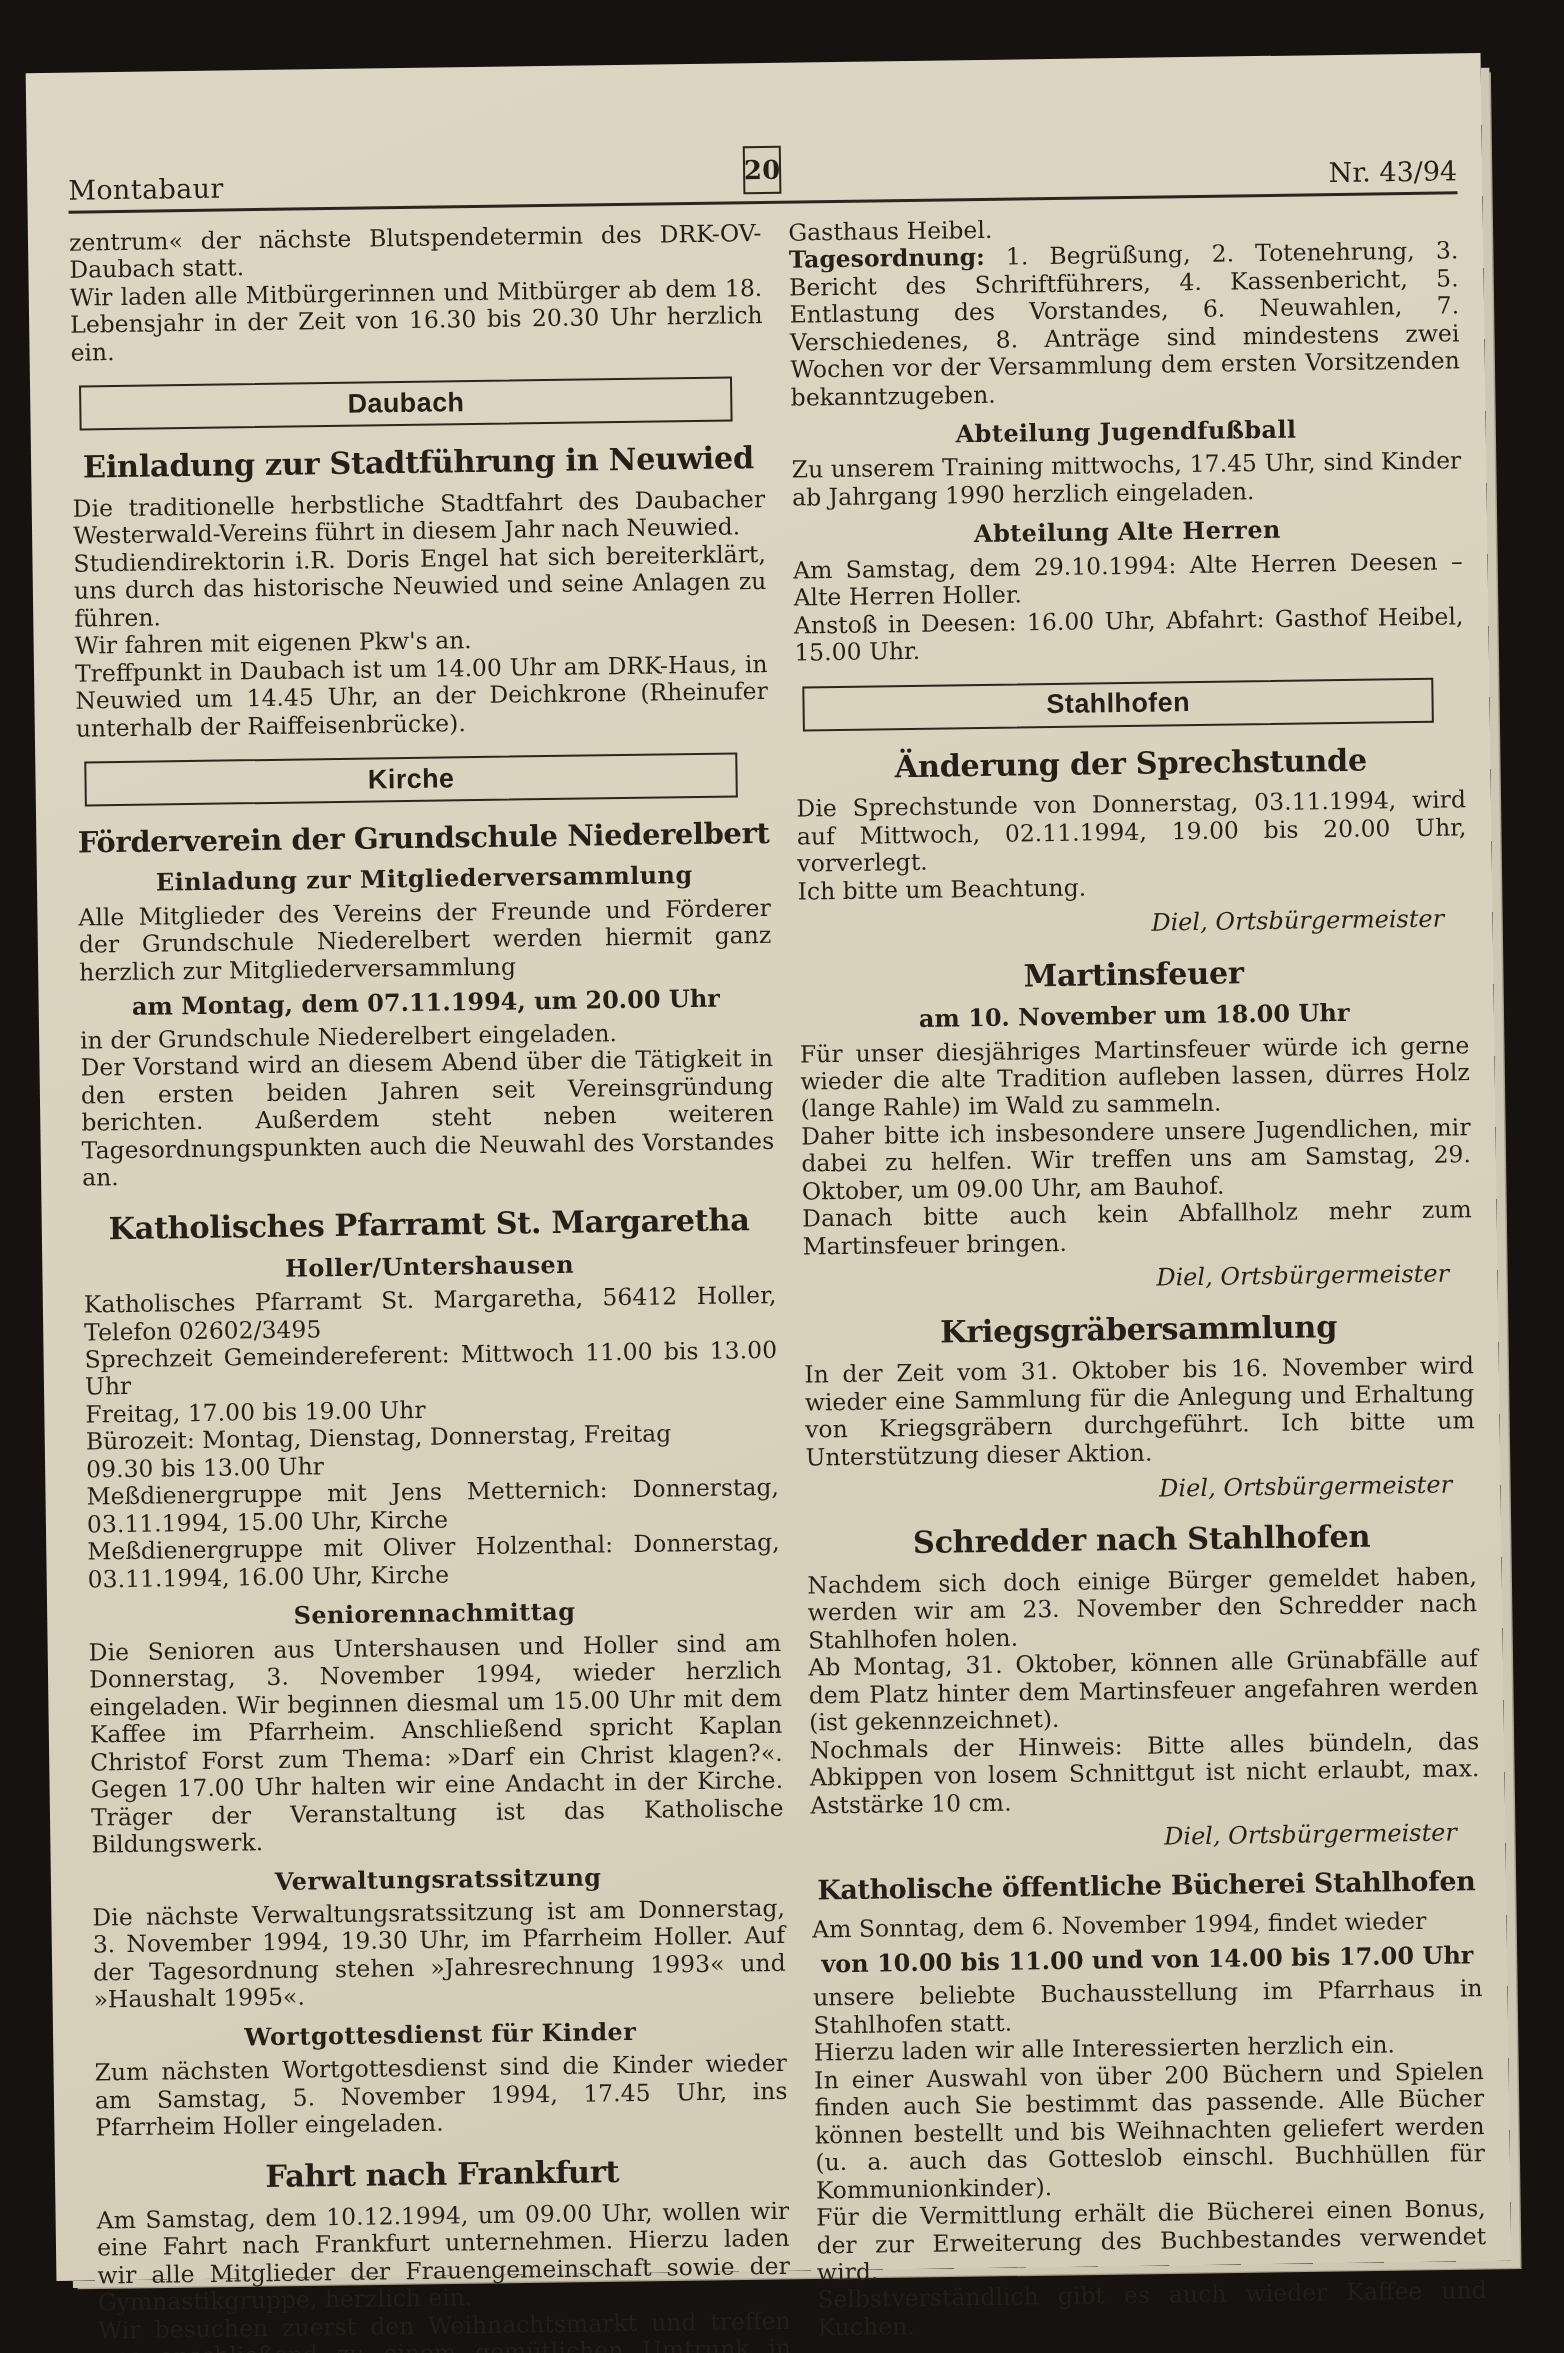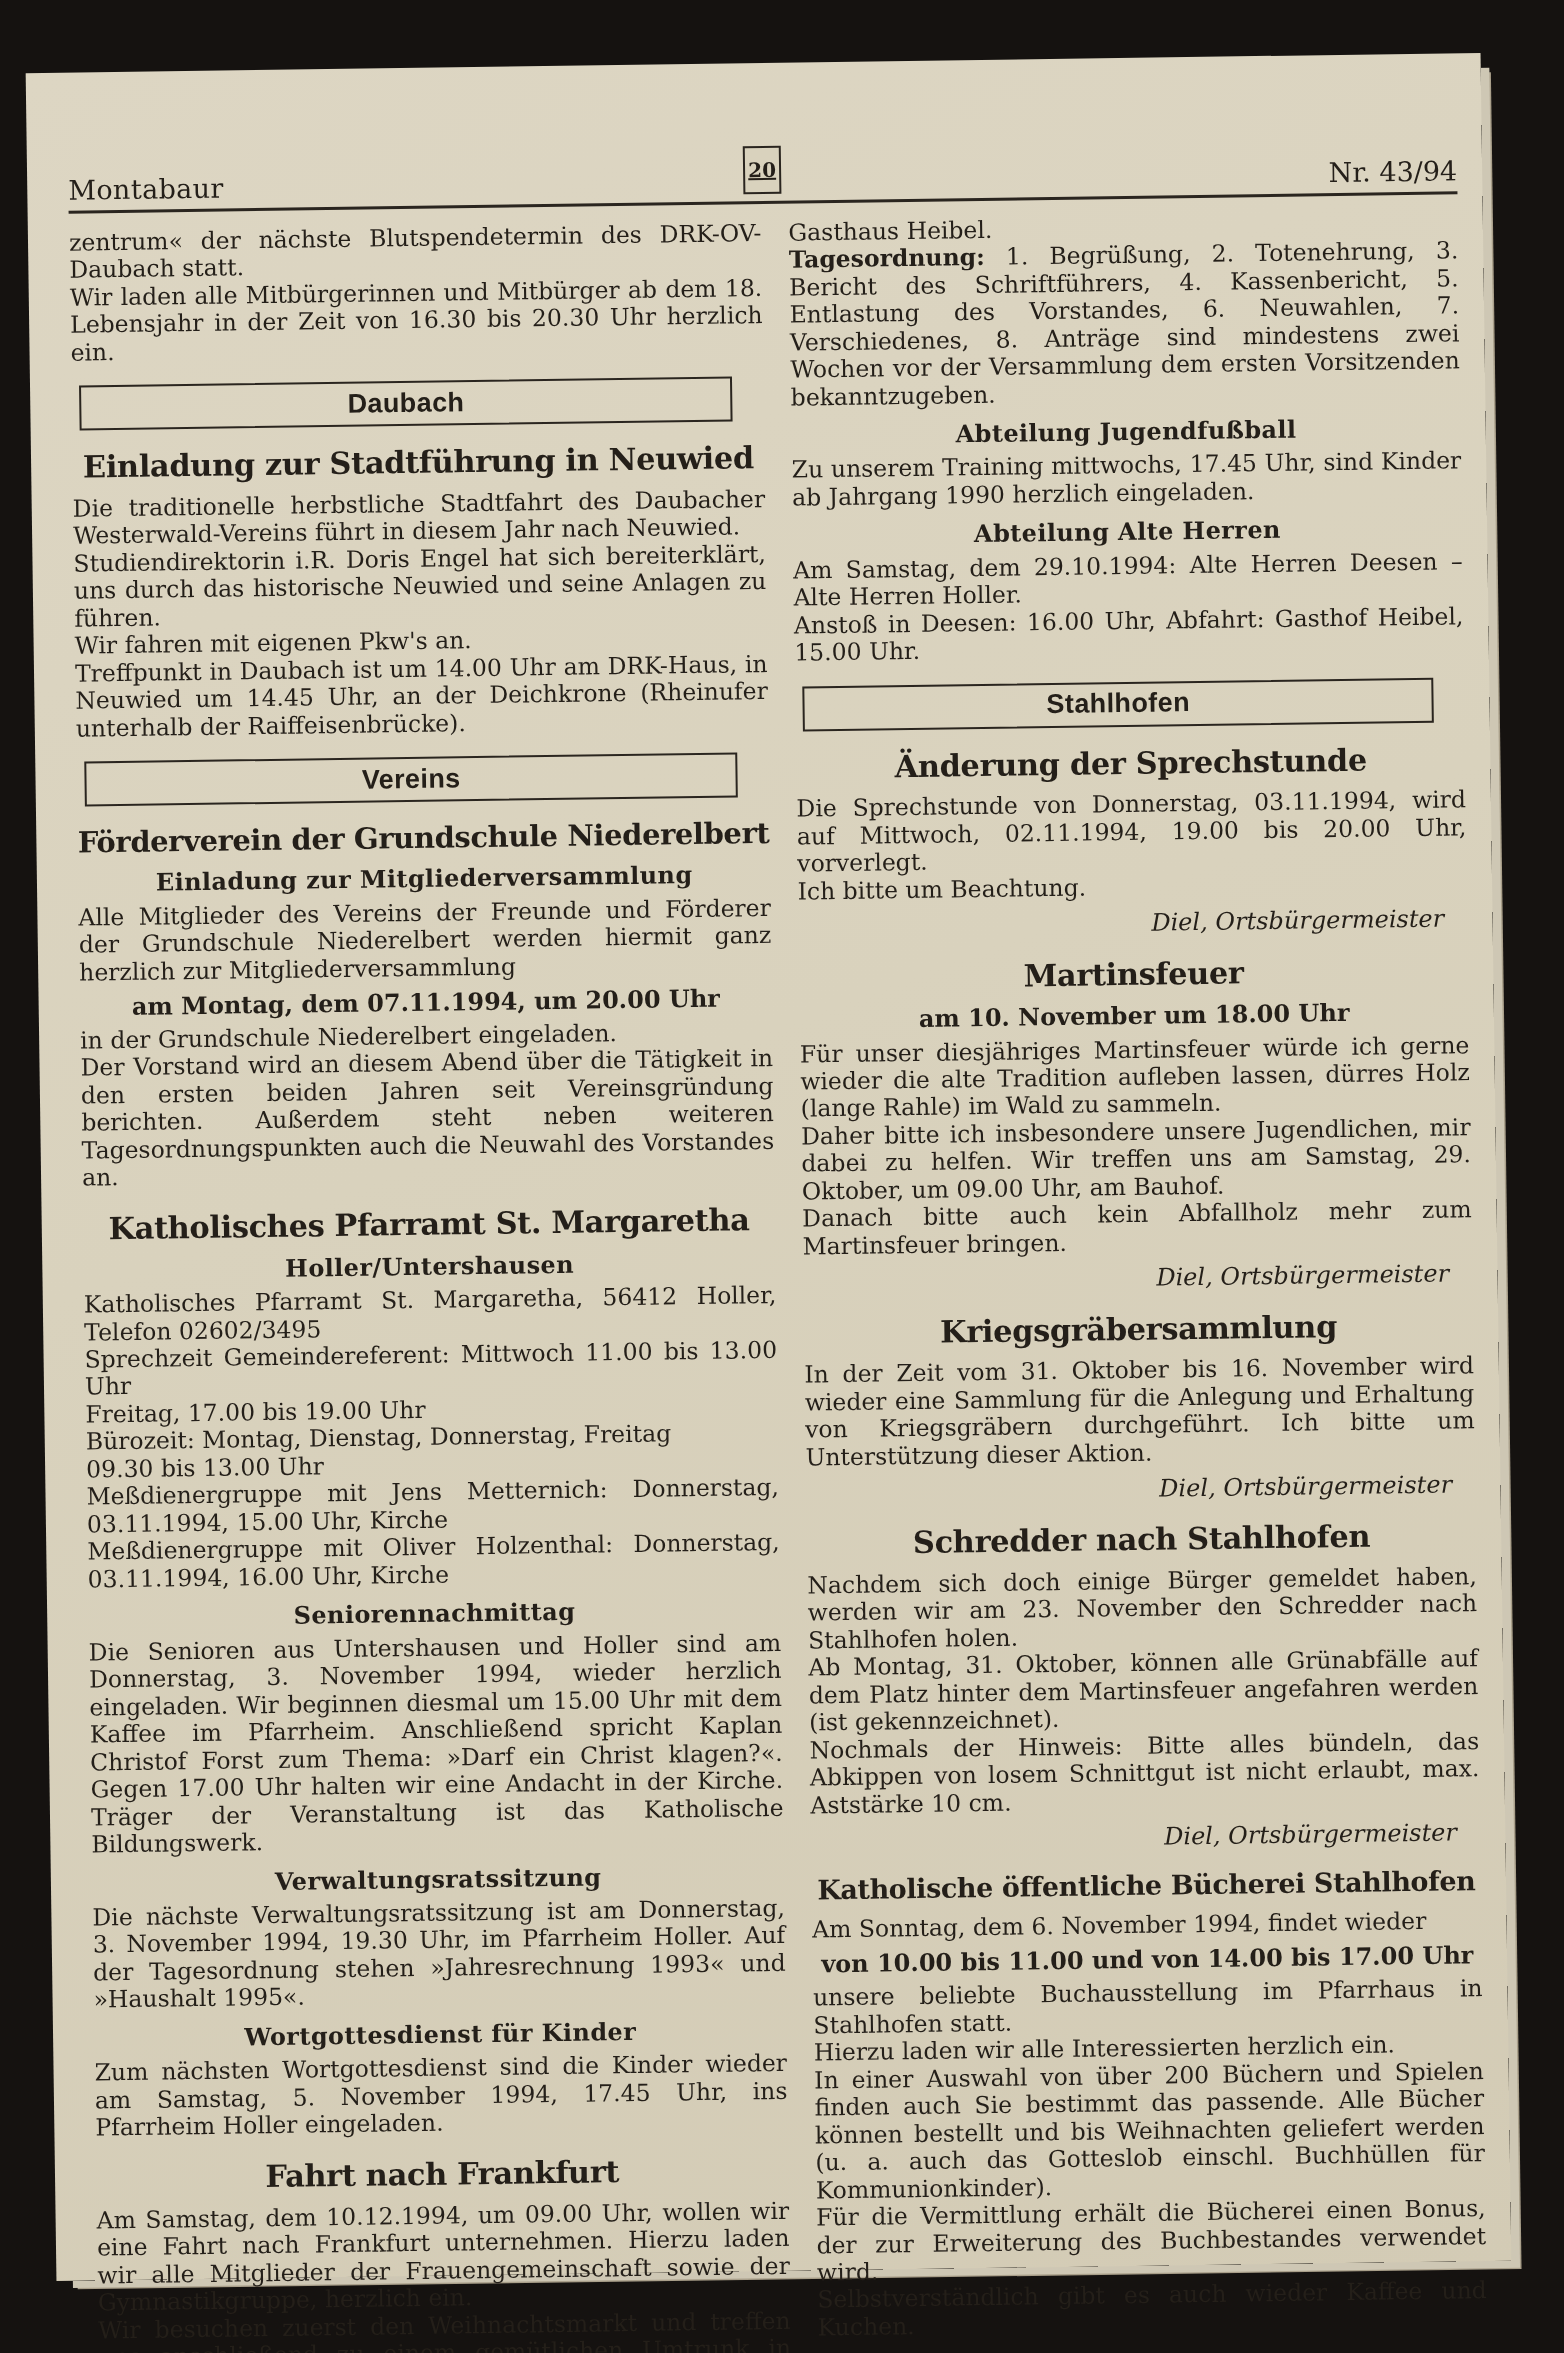--- a/index.html
+++ b/index.html
@@ -21,21 +21,21 @@
     position:relative;height:49px;border-bottom:3.1px solid #2a251f;
     display:flex;align-items:flex-end;justify-content:space-between;
     padding-bottom:4.7px;box-sizing:border-box;
   }
   .masthead .city{font-size:27px;letter-spacing:0.4px;}
   .masthead .issue{font-size:27px;}
   .page-badge{
     position:absolute;left:675px;top:-9.4px;width:34px;height:44px;
     border:2.3px solid #2a251f;background:#d9d2bd;z-index:2;
     display:flex;align-items:center;justify-content:center;
-    font-size:20px;font-weight:bold;text-decoration:underline;
+    font-size:26px;font-weight:bold;
   }
   
   .cols{display:flex;gap:27px;margin-top:15.6px;}
   .col{font-size:23.5px;line-height:1.17;text-align:justify;}
   .col.left{width:693px;}
   .col.right{width:670px;}
   .col p{margin:0;}
   .col p b{font-weight:bold;}
   
   .village-banner{
@@ -77,21 +77,21 @@
           <p>Wir laden alle Mitbürgerinnen und Mitbürger ab dem 18. Lebensjahr in der Zeit von 16.30 bis 20.30 Uhr herzlich ein.</p>
           <div class="village-banner">
             <span>Daubach</span>
           </div>
           <div class="headline">Einladung zur Stadtführung in Neuwied</div>
           <p>Die traditionelle herbstliche Stadtfahrt des Daubacher Westerwald-Vereins führt in diesem Jahr nach Neuwied.</p>
           <p>Studiendirektorin i.R. Doris Engel hat sich bereiterklärt, uns durch das historische Neuwied und seine Anlagen zu führen.</p>
           <p>Wir fahren mit eigenen Pkw's an.</p>
           <p>Treffpunkt in Daubach ist um 14.00 Uhr am DRK-Haus, in Neuwied um 14.45 Uhr, an der Deichkrone (Rheinufer unterhalb der Raiffeisenbrücke).</p>
           <div class="village-banner">
-            <span>Vereins</span>
+            <span>Kirche</span>
           </div>
           <div class="headline" style="font-size: 29px;">Förderverein der Grundschule Niederelbert</div>
           <div class="subhead">Einladung zur Mitgliederversammlung</div>
           <p>Alle Mitglieder des Vereins der Freunde und Förderer der Grundschule Niederelbert werden hiermit ganz herzlich zur Mitgliederversammlung</p>
           <div class="boldline">am Montag, dem 07.11.1994, um 20.00 Uhr</div>
           <p>in der Grundschule Niederelbert eingeladen.</p>
           <p>Der Vorstand wird an diesem Abend über die Tätigkeit in den ersten beiden Jahren seit Vereinsgründung berichten. Außerdem steht neben weiteren Tagesordnungspunkten auch die Neuwahl des Vorstandes an.</p>
           <div class="headline">Katholisches Pfarramt St. Margaretha</div>
           <div class="subhead">Holler/Untershausen</div>
           <p>Katholisches Pfarramt St. Margaretha, 56412 Holler, Telefon 02602/3495</p>

